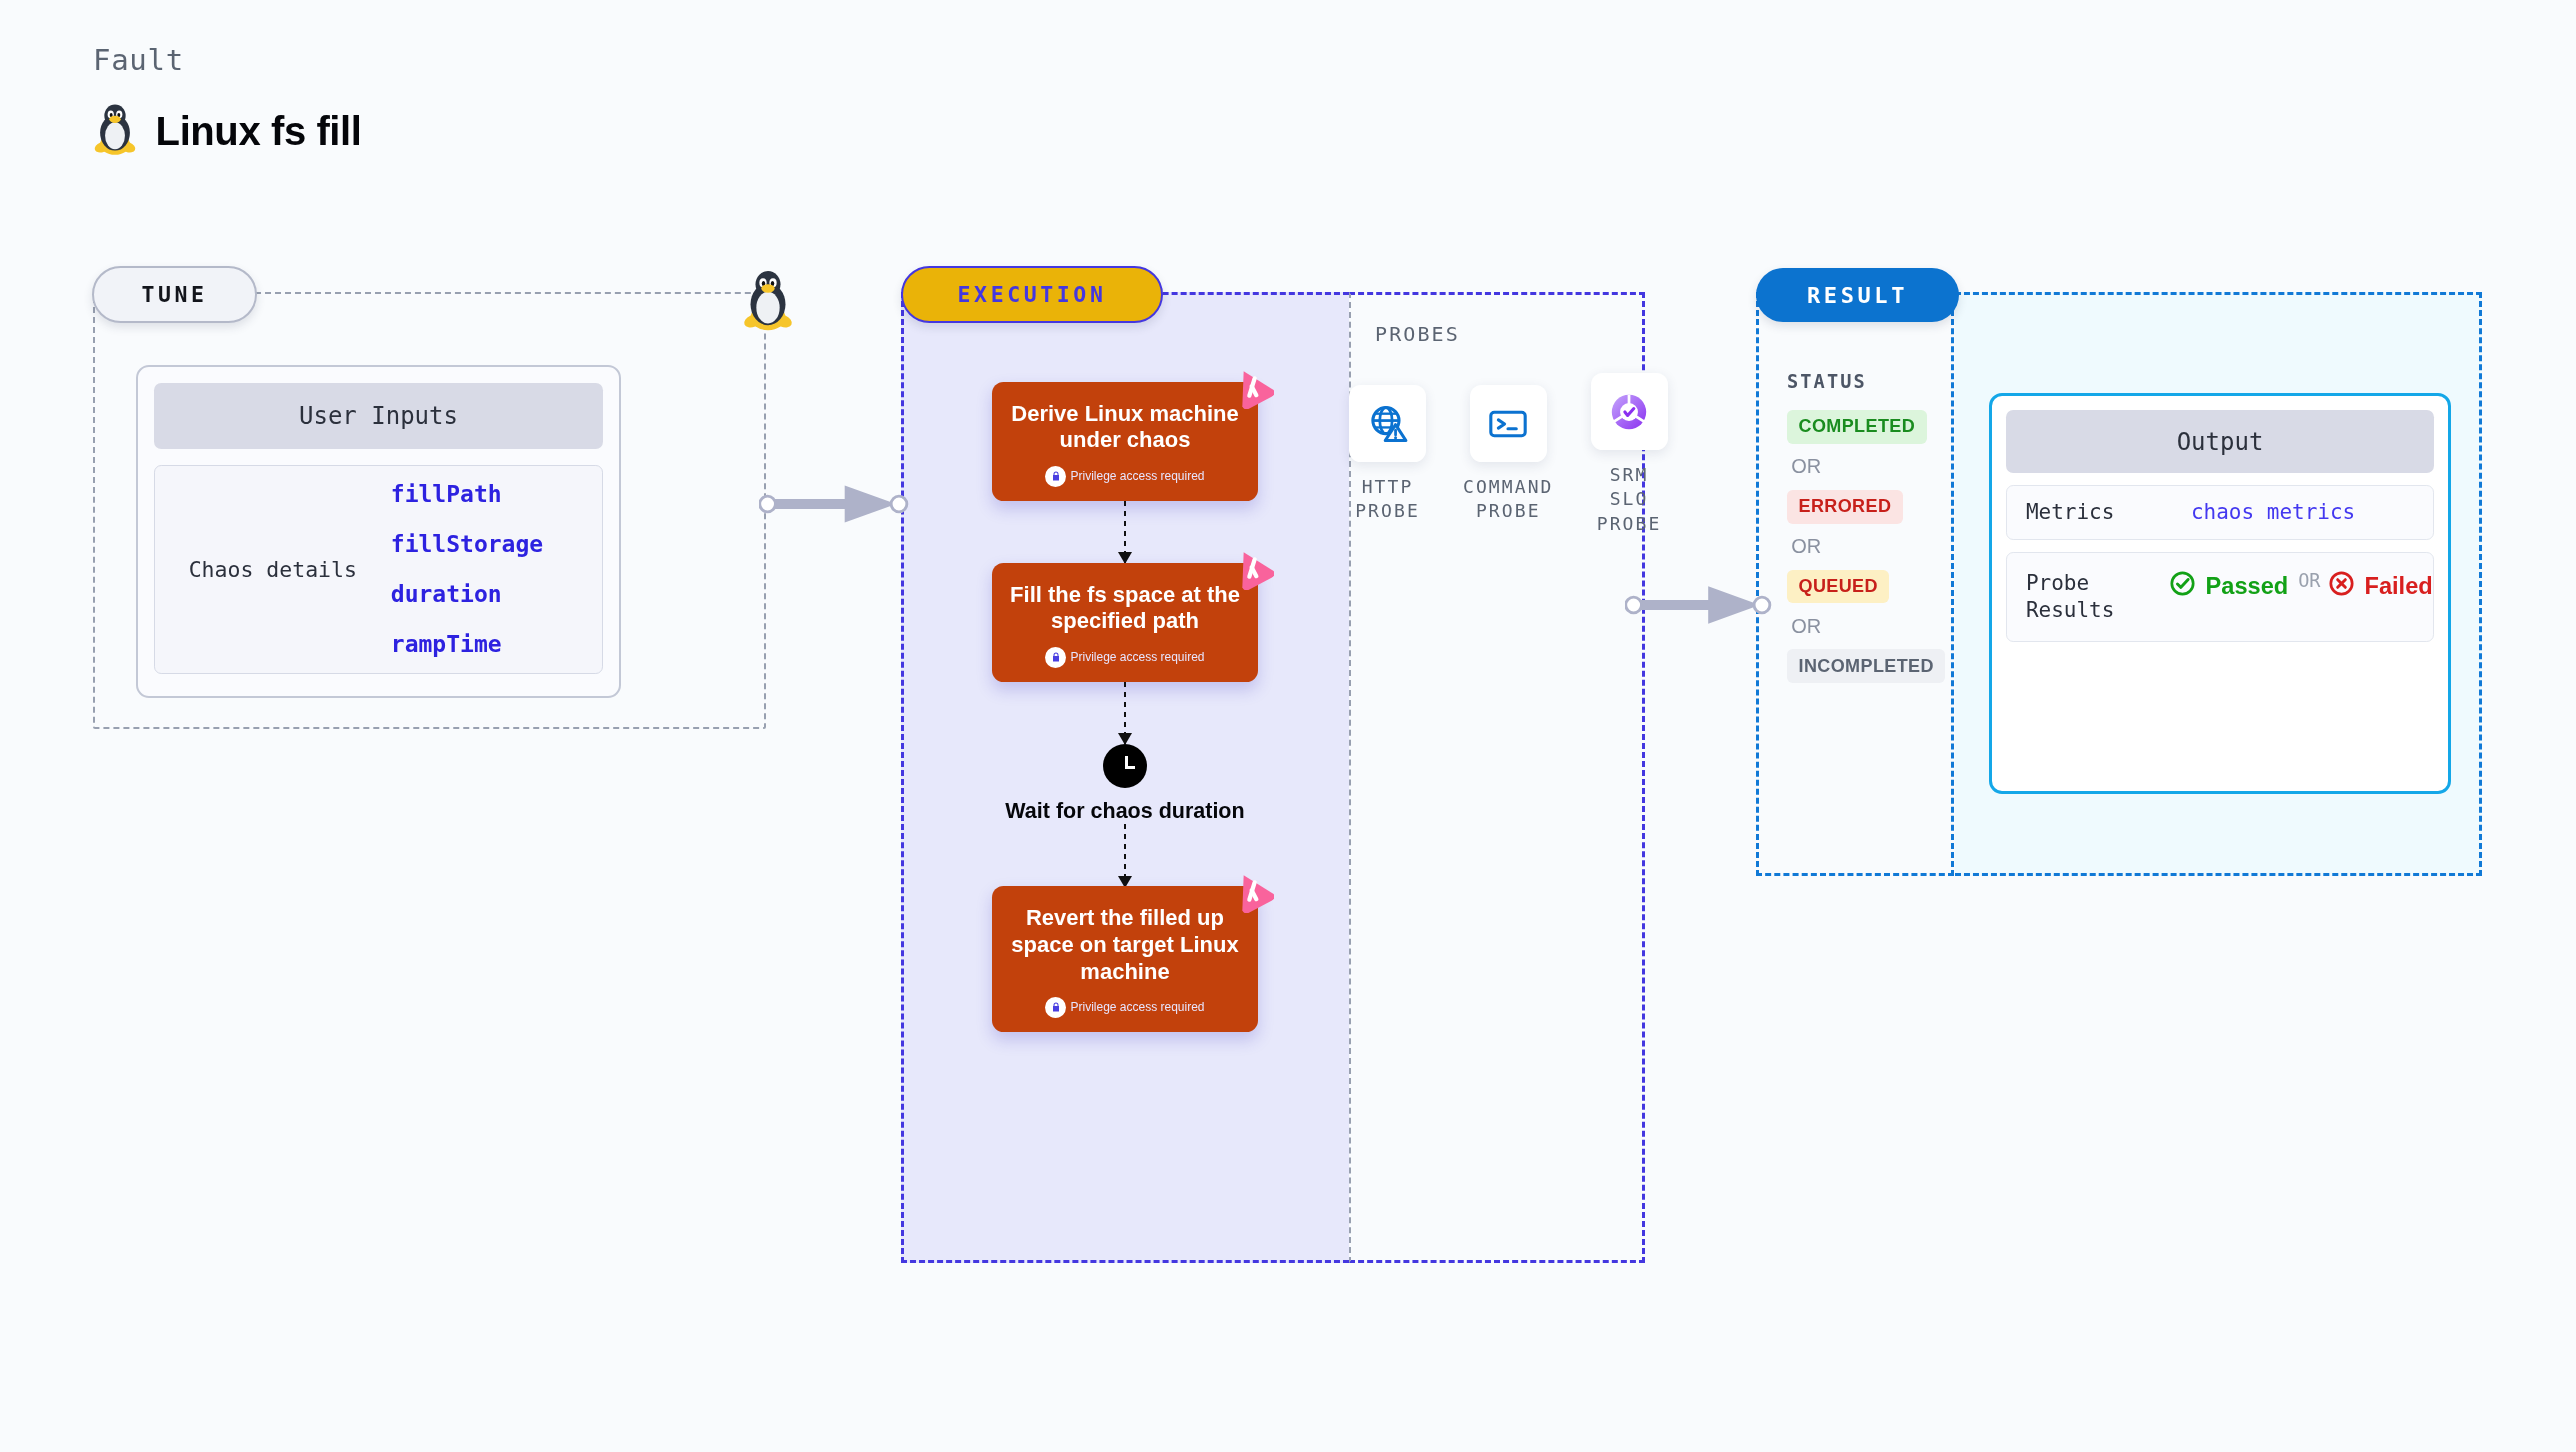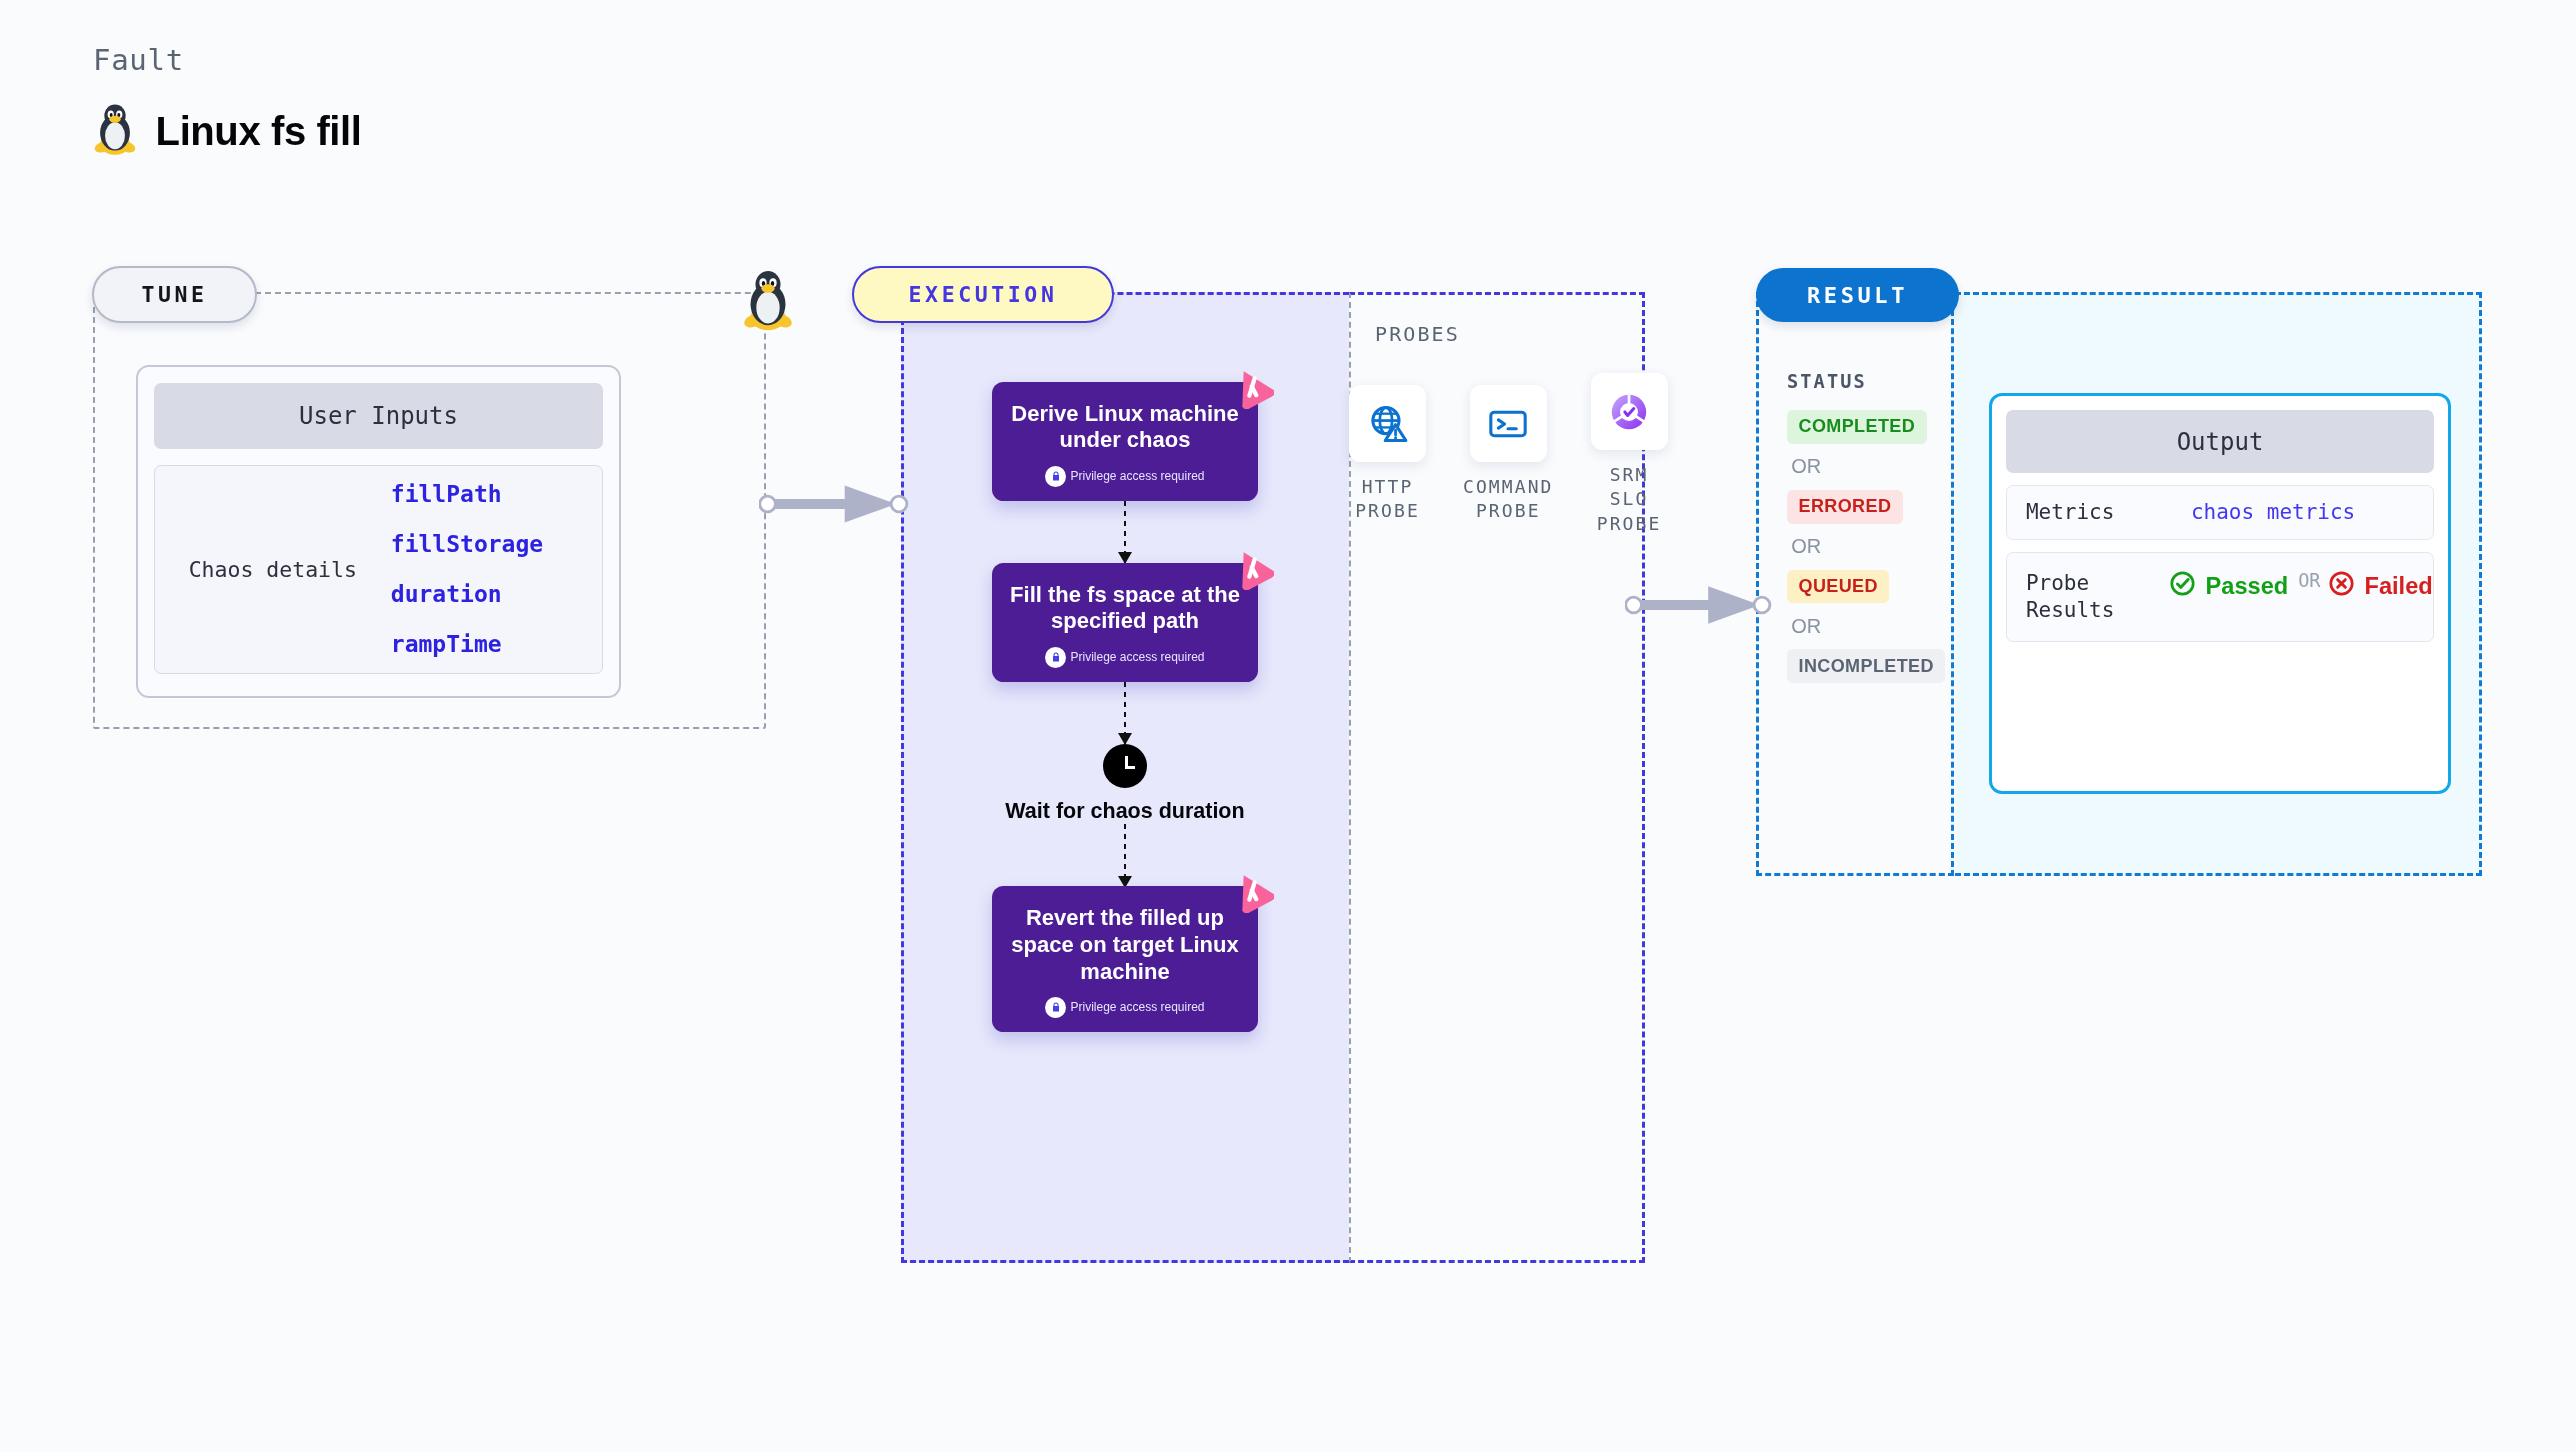--- a/index.html
+++ b/index.html
@@ -33,27 +33,27 @@
   #user-inputs-head{height:66px;background:#d8dae6;border-radius:7.2px;display:flex;align-items:center;justify-content:center;
     font-family:"DejaVu Sans Mono",monospace;font-size:24px;color:#2b303c;}
   #chaos-panel{margin-top:15.8px;height:auto;min-height:209px;background:#f5f6fb;border:1.4px solid #d6dae6;border-radius:7.2px;
     display:flex;align-items:center;padding:13px 0;box-sizing:border-box;}
   #chaos-label{width:236px;text-align:center;font-family:"DejaVu Sans Mono",monospace;font-size:21.5px;color:#2b303c;}
   #chaos-params{display:flex;flex-direction:column;gap:24px;}
   .param{font-family:"DejaVu Sans Mono",monospace;font-size:23px;color:#2d22e0;font-weight:bold;}
   #tux-border{position:absolute;left:738px;top:271px;width:60px;height:60px;z-index:7;}
 
   
-  #exec-pill{left:852px;top:266px;width:258px;height:53px;background:#fef9c3;
+  #exec-pill{left:901px;top:266px;width:258px;height:53px;background:#eab308;
     border:2.1px solid #4437e0;color:#4437e0;font-size:21.5px;}
   #exec-panel{position:absolute;left:901px;top:292px;width:448px;height:971px;background:#e7e8fb;
     border-left:3.6px dashed #4437e0;border-top:3.6px dashed #4437e0;border-bottom:3.6px dashed #4437e0;box-sizing:border-box;}
   #exec-flow{position:absolute;left:901px;top:292px;width:448px;height:971px;
     display:flex;flex-direction:column;align-items:center;padding-top:90px;box-sizing:border-box;z-index:3;}
-  .exec-card{position:relative;width:266px;background:#4c1d95;border-radius:11.5px;
+  .exec-card{position:relative;width:266px;background:#c2410c;border-radius:11.5px;
     box-shadow:0 7.2px 15.8px rgba(60,50,190,.22);padding:18.6px 13px 14.3px;box-sizing:border-box;text-align:center;}
   .exec-card-title{color:#fff;font-size:22px;font-weight:bold;line-height:1.22;}
   .priv{display:flex;align-items:center;justify-content:center;gap:4px;margin-top:11.5px;}
   .priv span{color:#e8e6ff;font-size:12px;}
   .lock-badge{width:21px;height:21px;border-radius:50%;background:#fff;display:flex;align-items:center;justify-content:center;}
   .ribbon{position:absolute;right:-15.8px;top:-17px;width:44px;height:44px;}
   .connector{width:2.9px;height:62px;margin:0 auto;background-image:linear-gradient(#111 55%,rgba(0,0,0,0) 0);
     background-size:2.9px 10px;background-repeat:repeat-y;position:relative;}
   .connector::after{content:"";position:absolute;left:50%;bottom:-1.4px;transform:translateX(-50%);
     border-left:7.9px solid transparent;border-right:7.9px solid transparent;border-top:12px solid #111;}

